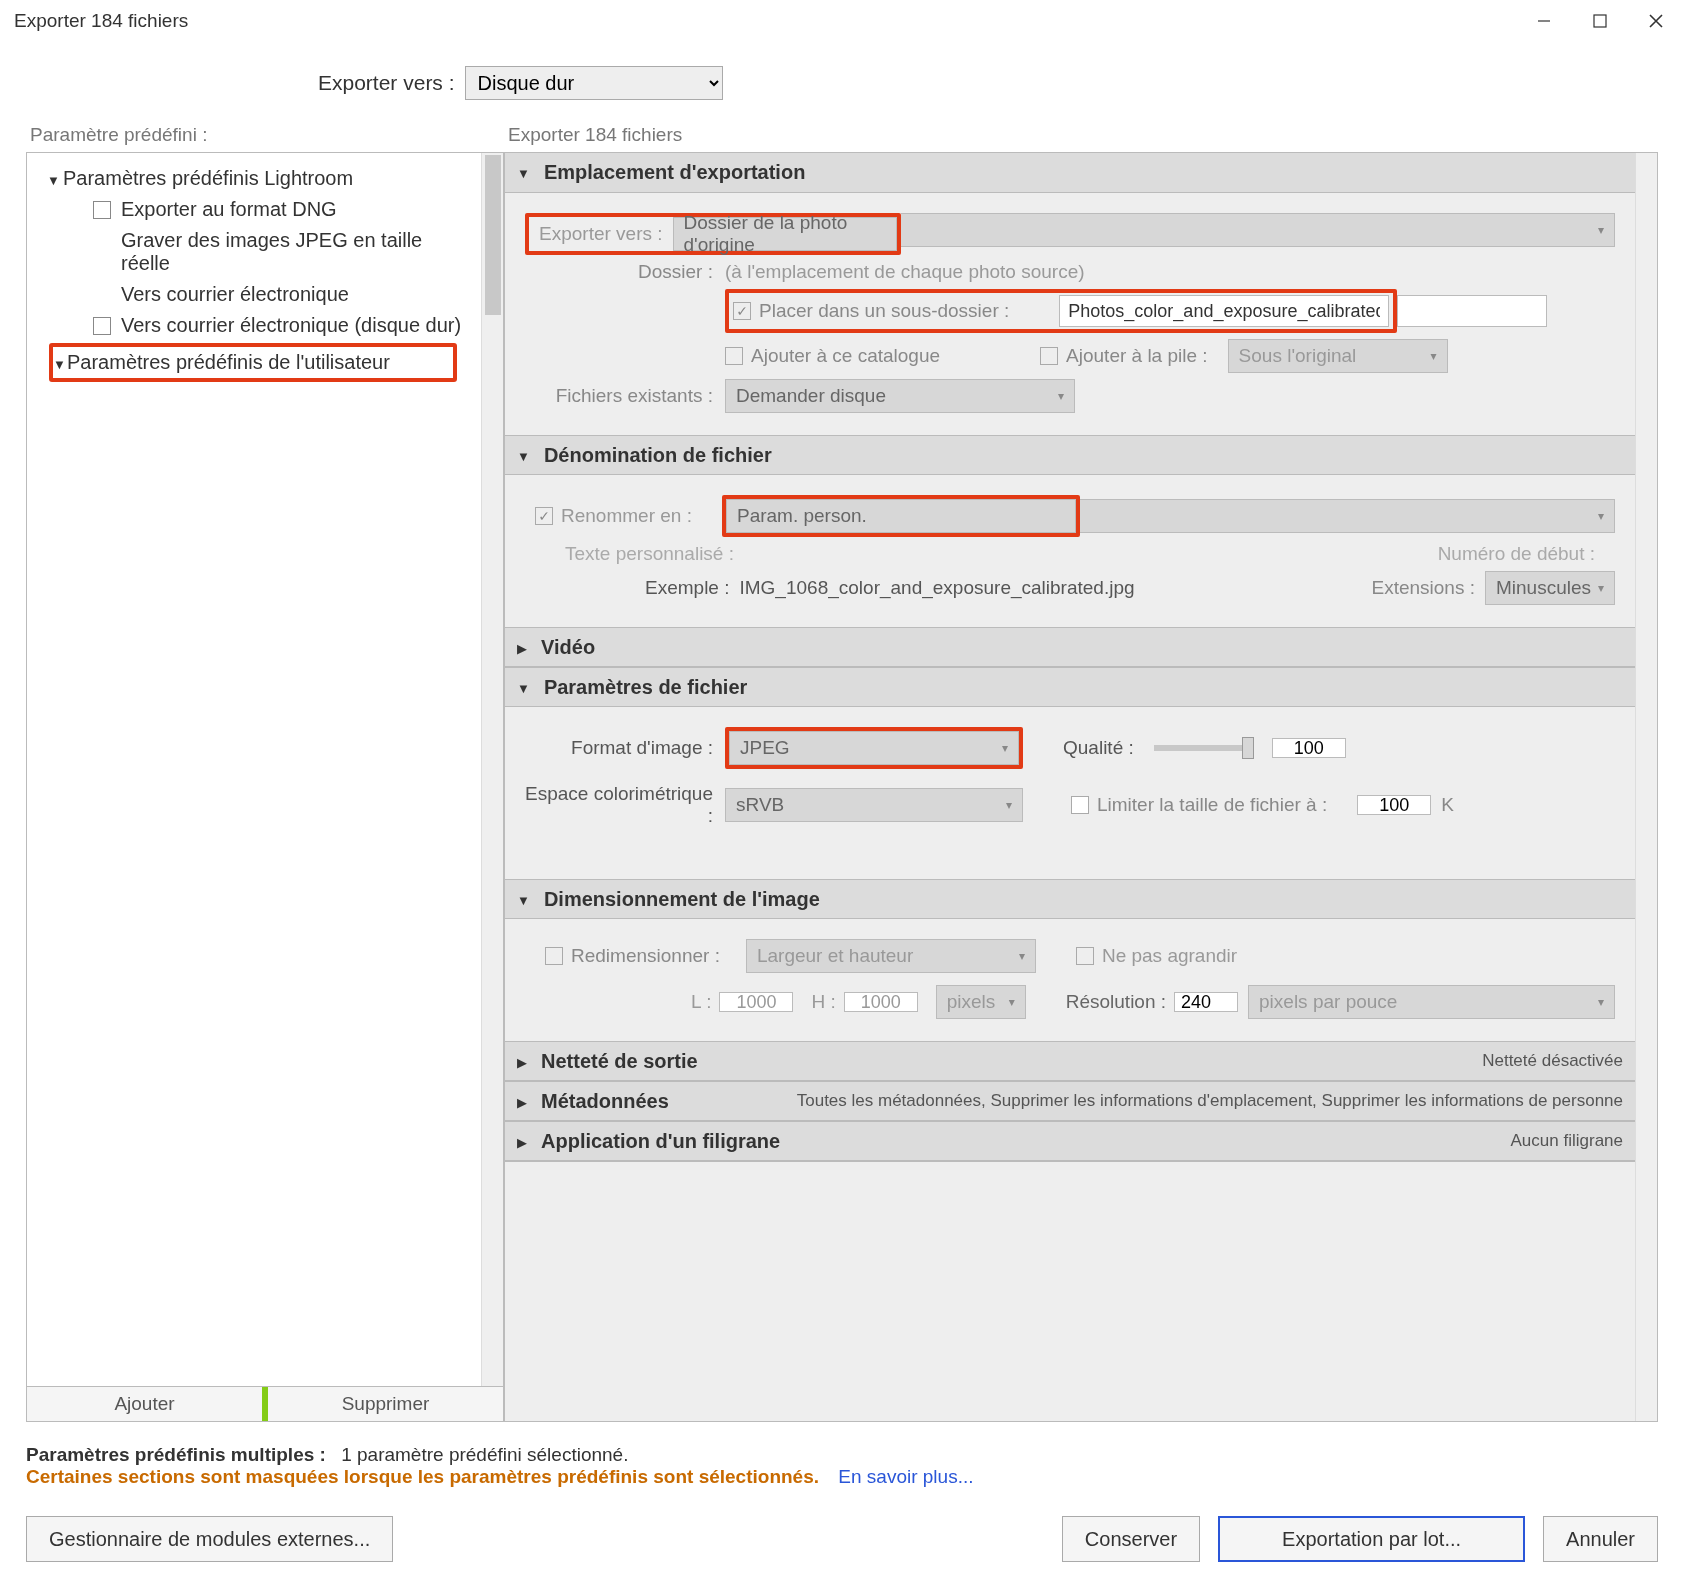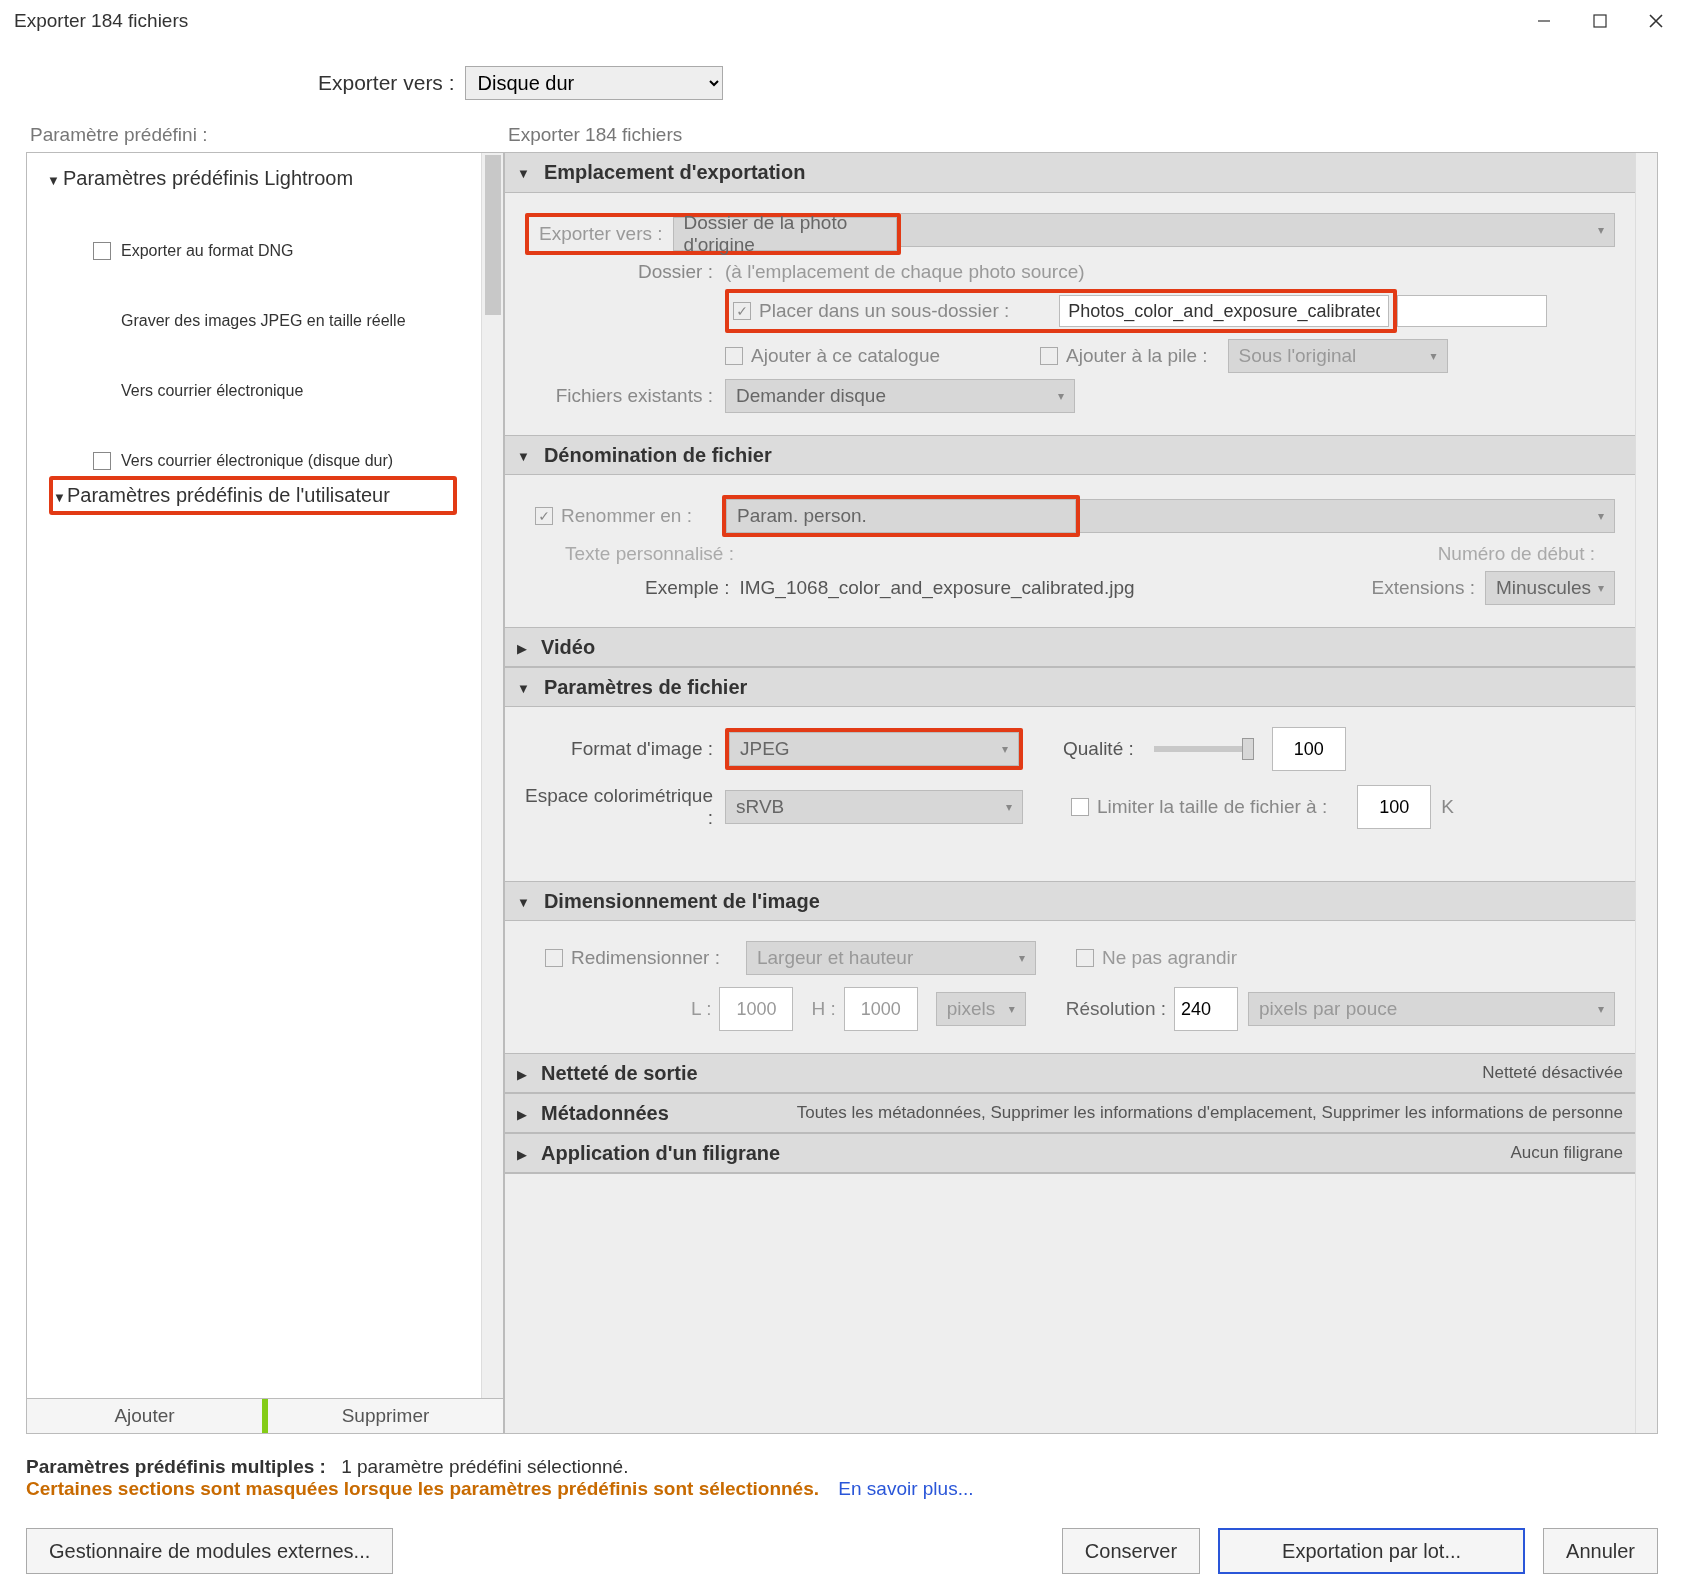--- a/index.html
+++ b/index.html
@@ -23,21 +23,21 @@
   .left-col { width: 478px; display:flex; flex-direction:column;}
   .right-col { flex: 1; display:flex; flex-direction:column;}
 
   .col-header { font-size: 19px; color:#777; margin-bottom:6px; padding-left:4px;}
 
   
   .preset-box { flex:1; border:1px solid #bbb; background:#fff; display:flex; position:relative; }
   .preset-tree { flex:1; overflow-y:auto; padding:10px 0;}
   .tree-group-header{ display:flex; align-items:center; padding:4px 10px 4px 36px; font-size:20px; cursor:pointer;}
   .tree-group-header .tri { position:absolute; left:20px; font-size:13px; transform:translateY(2px);}
-  .tree-item { display:flex; align-items:center; padding:4px 10px 4px 66px; font-size:16px;margin-top:44px; }
+  .tree-item { display:flex; align-items:center; padding:4px 10px 4px 66px; font-size:20px; }
   .tree-item .chk { width:18px; height:18px; border:1px solid #888; margin-right:10px; display:inline-flex; align-items:center; justify-content:center; flex-shrink:0;}
   .tree-item .chk.none { border-color:transparent;}
   .tree-item .chk.checked::after{ content:"✓"; font-size:15px; color:#333;}
   .left-red { border:4px solid #e23a15; border-radius:3px; }
   .left-block { position:relative; margin:2px 24px 0 22px;}
   .scrollbar-fake { width:22px; background:#efefef; border-left:1px solid #ddd;}
   .scrollbar-thumb { width:16px; height:160px; background:#c8c8c8; margin:0 auto; margin-top:2px;}
 
   .left-buttons { display:flex; border:1px solid #bbb; border-top:none;}
   .left-buttons button { flex:1; height:34px; background:#f5f5f5; border:none; border-right:6px solid #84cc16; font-size:19px; color:#555;}
@@ -65,21 +65,21 @@
   .chk-box{ width:18px; height:18px; border:1px solid #aaa; background:#fff; display:inline-flex; align-items:center; justify-content:center; margin-right:8px; flex-shrink:0;}
   .chk-box.dim{background:#eee;}
   .chk-box.checked::after{content:"✓"; font-size:14px; color:#888;}
   .red-wrap{display:inline-block; border:4px solid #e23a15; border-radius:2px;}
 
   .text-input{ height:32px; border:1px solid #bbb; background:#fff; padding:0 8px; color:#333; font-size:18px;}
 
   .slider{ width:100px; height:6px; background:#c8c8c8; position:relative; display:inline-block; vertical-align:middle;}
   .slider .slider-thumb{position:absolute; right:0; top:-8px; width:12px; height:22px; background:#d7d7d7; border:1px solid #999;}
 
-  .num-input{ width:74px; height:44px; border:1px solid #bbb; background:#fff; text-align:center; font-size:18px;}
+  .num-input{ width:74px; height:20px; border:1px solid #bbb; background:#fff; text-align:center; font-size:18px;}
 
   
   .bottom { padding:22px 26px; }
   .status-lines{font-size:19px; margin-bottom:28px;}
   .status-lines .bold{font-weight:700;}
   .status-lines .orange{color:#c86a00; font-weight:700;}
   .status-lines .link{color:#2a56d8; margin-left:14px;}
 
   .action-row{display:flex; align-items:flex-start;}
   .action-row .btn{height:46px; padding:0 22px; border:1px solid #aaa; background:#f5f5f5; font-size:20px; color:#333; display:inline-flex; align-items:center;}
@@ -342,21 +342,21 @@
             <span style="width:8px;"></span>
             <input class="num-input" style="color: rgb(153, 153, 153);" value="1000">
             <span style="width:18px;"></span>
             <span class="select-box" style="width:90px; color:#999;">
               <span>pixels</span>
               <span class="caret">▾</span>
             </span>
             <span style="width:40px;"></span>
             <span style="color:#666;">Résolution :</span>
             <span style="width:8px;"></span>
-            <input class="num-input" style="width: 64px; text-align: left; padding: 16px 6px;" value="240">
+            <input class="num-input" style="width: 64px; text-align: left; padding: 2px 6px;" value="240">
             <span style="width:10px;"></span>
             <span class="select-box" style="flex:1; color:#999;">
               <span>pixels par pouce</span>
               <span class="caret">▾</span>
             </span>
           </div>
         </div>
 
         <div class="section-header">
           <span class="tri">▶</span>

